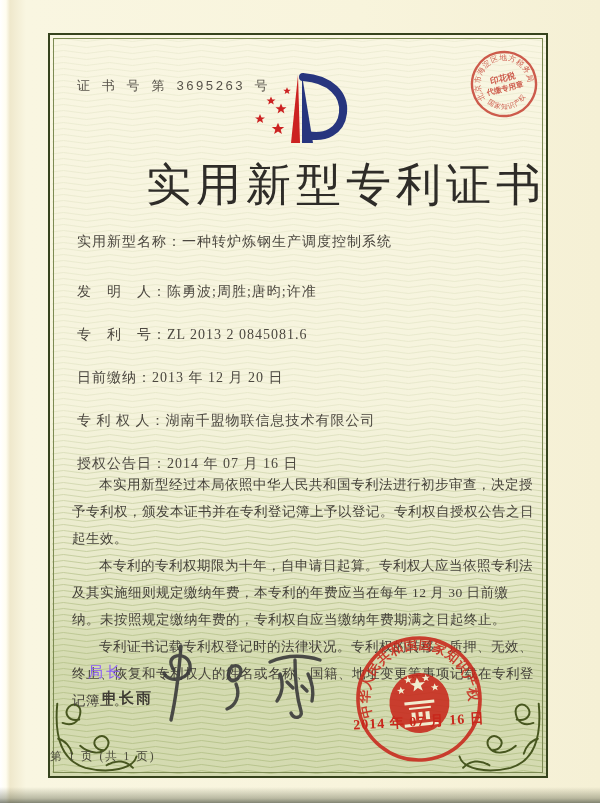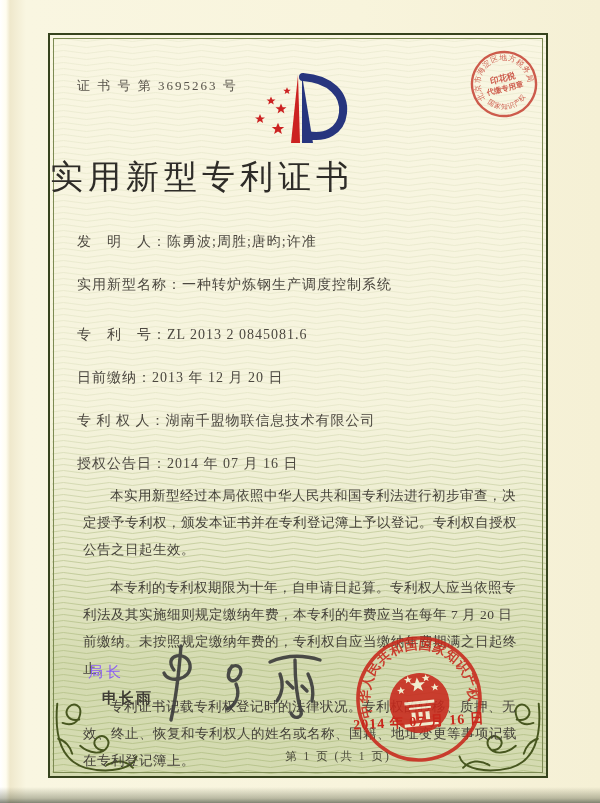--- a/index.html
+++ b/index.html
@@ -19,45 +19,45 @@
   .frame{
     position:absolute;left:48px;top:33px;width:500px;height:745px;
     border:2px solid #36431d;box-sizing:border-box;background:#f9f6e2;
   }
   .inner-line{position:absolute;inset:3px;border:1px solid #7c8a52;pointer-events:none;}
   .waves{position:absolute;left:2px;top:2px;}
   .tint{
     position:absolute;inset:0;pointer-events:none;
     background:linear-gradient(180deg,rgba(205,214,160,0) 0%,rgba(205,214,160,.08) 50%,rgba(190,202,144,.30) 72%,rgba(182,196,136,.55) 85%,rgba(182,196,136,.55) 100%);
   }
-  .cert-no{position:absolute;left:27px;top:42px;font-size:13px;letter-spacing:2px;color:#57534a;}
+  .cert-no{position:absolute;left:27px;top:42px;font-size:13px;letter-spacing:2px;color:#57534a;font-family:Liberation Mono, monospace;}
   .logo{position:absolute;left:195px;top:36px;}
   .title{
-    position:absolute;left:0;top:120px;width:100%;text-align:left;
-    font-size:33px;letter-spacing:5px;color:#2e2c28;font-weight:500;
+    position:absolute;left:0;top:120px;width:100%;text-align:right;
+    font-size:45px;letter-spacing:5px;color:#2e2c28;font-weight:500;
   }
   .fields{position:absolute;left:27px;top:198px;right:20px;font-size:14px;color:#4c4840;}
   .field-row{line-height:18px;margin-bottom:25px;letter-spacing:1px;}
   .field-row.first{margin-bottom:32px;}
   .paras{
     position:absolute;left:22px;top:436px;width:462px;
     font-size:13.5px;line-height:27px;color:#45423a;letter-spacing:.5px;
   }
-  .paras p{margin:11px;text-indent:2em;}
+  .paras p{margin:0;text-indent:2em;}
   .sig-title{position:absolute;left:38px;top:628px;font-size:15px;letter-spacing:3px;color:#8b5cf6;}
   .sig-name{position:absolute;left:52px;top:654px;font-size:15px;letter-spacing:2px;color:#3f3c34;font-weight:600;}
   .signature-svg{position:absolute;left:90px;top:605px;}
   .seal-svg{position:absolute;left:294px;top:589px;}
   .seal-date{
     position:absolute;left:289px;top:678px;width:160px;text-align:center;
     font-size:14px;color:#c8281c;letter-spacing:1px;transform:rotate(-3deg);font-weight:600;
   }
   .footer{
-    position:absolute;left:0;bottom:12px;width:100%;text-align:center;
-    font-size:11.5px;color:#4a4a3a;letter-spacing:2px;margin-left:40px;
+    position:absolute;left:0;bottom:12px;width:100%;text-align:left;
+    font-size:11.5px;color:#4a4a3a;letter-spacing:2px;
   }
   .tax-stamp{position:absolute;left:414px;top:9px;}
   .flourish-l{position:absolute;left:2px;bottom:2px;}
   .flourish-r{position:absolute;right:2px;bottom:2px;transform:scaleX(-1);}
 </style>
 </head>
 <body>
 
 <div class="page">
   <div class="frame">
@@ -131,43 +131,43 @@
       <use href="#star" transform="translate(42,20) scale(0.75)" fill="#cc2222"></use>
       <use href="#star" transform="translate(26,30) scale(0.9)" fill="#cc2222"></use>
       <use href="#star" transform="translate(36,38) scale(1.1)" fill="#cc2222"></use>
       <use href="#star" transform="translate(15,48) scale(1.0)" fill="#cc2222"></use>
       <use href="#star" transform="translate(33,58) scale(1.25)" fill="#cc2222"></use>
     </svg>
 
     <div class="title">实用新型专利证书</div>
 
     <div class="fields">
-      <div class="field-row">
-        <span>发　明　人：</span><span>陈勇波;周胜;唐昀;许准</span>
-      </div>
       <div class="field-row first">
         <span>实用新型名称：</span><span>一种转炉炼钢生产调度控制系统</span>
       </div>
       <div class="field-row">
+        <span>发　明　人：</span><span>陈勇波;周胜;唐昀;许准</span>
+      </div>
+      <div class="field-row">
         <span>专　利　号：</span><span>ZL 2013 2 0845081.6</span>
       </div>
       <div class="field-row">
         <span>日前缴纳：</span><span>2013 年 12 月 20 日</span>
       </div>
       <div class="field-row">
         <span>专 利 权 人：</span><span>湖南千盟物联信息技术有限公司</span>
       </div>
       <div class="field-row">
         <span>授权公告日：</span><span>2014 年 07 月 16 日</span>
       </div>
     </div>
 
     <div class="paras">
       <p>本实用新型经过本局依照中华人民共和国专利法进行初步审查，决定授予专利权，颁发本证书并在专利登记簿上予以登记。专利权自授权公告之日起生效。</p>
-      <p>本专利的专利权期限为十年，自申请日起算。专利权人应当依照专利法及其实施细则规定缴纳年费，本专利的年费应当在每年 7 月 20 日前缴纳。未按照规定缴纳年费的，专利权自应当缴纳年费期满之日起终止。</p>
+      <p>本专利的专利权期限为十年，自申请日起算。专利权人应当依照专利法及其实施细则规定缴纳年费，本专利的年费应当在每年 12 月 30 日前缴纳。未按照规定缴纳年费的，专利权自应当缴纳年费期满之日起终止。</p>
       <p>专利证书记载专利权登记时的法律状况。专利权的转移、质押、无效、终止、恢复和专利权人的姓名或名称、国籍、地址变更等事项记载在专利登记簿上。</p>
     </div>
 
     <div class="sig-title">局长</div>
     <div class="sig-name">申长雨</div>
     <svg class="signature-svg" width="210" height="90" viewBox="0 0 210 90">
       <g fill="none" stroke="#3b3b3b" stroke-width="3.4" stroke-linecap="round" opacity="0.9">
         <path d="M34 30 C 22 14, 48 10, 50 25 C 52 40, 28 44, 24 33"></path>
         <path d="M41 6 C 39 32, 36 58, 31 80"></path>
         <path d="M92 26 C 82 40, 95 46, 100 35 C 104 26, 94 22, 89 30"></path>

